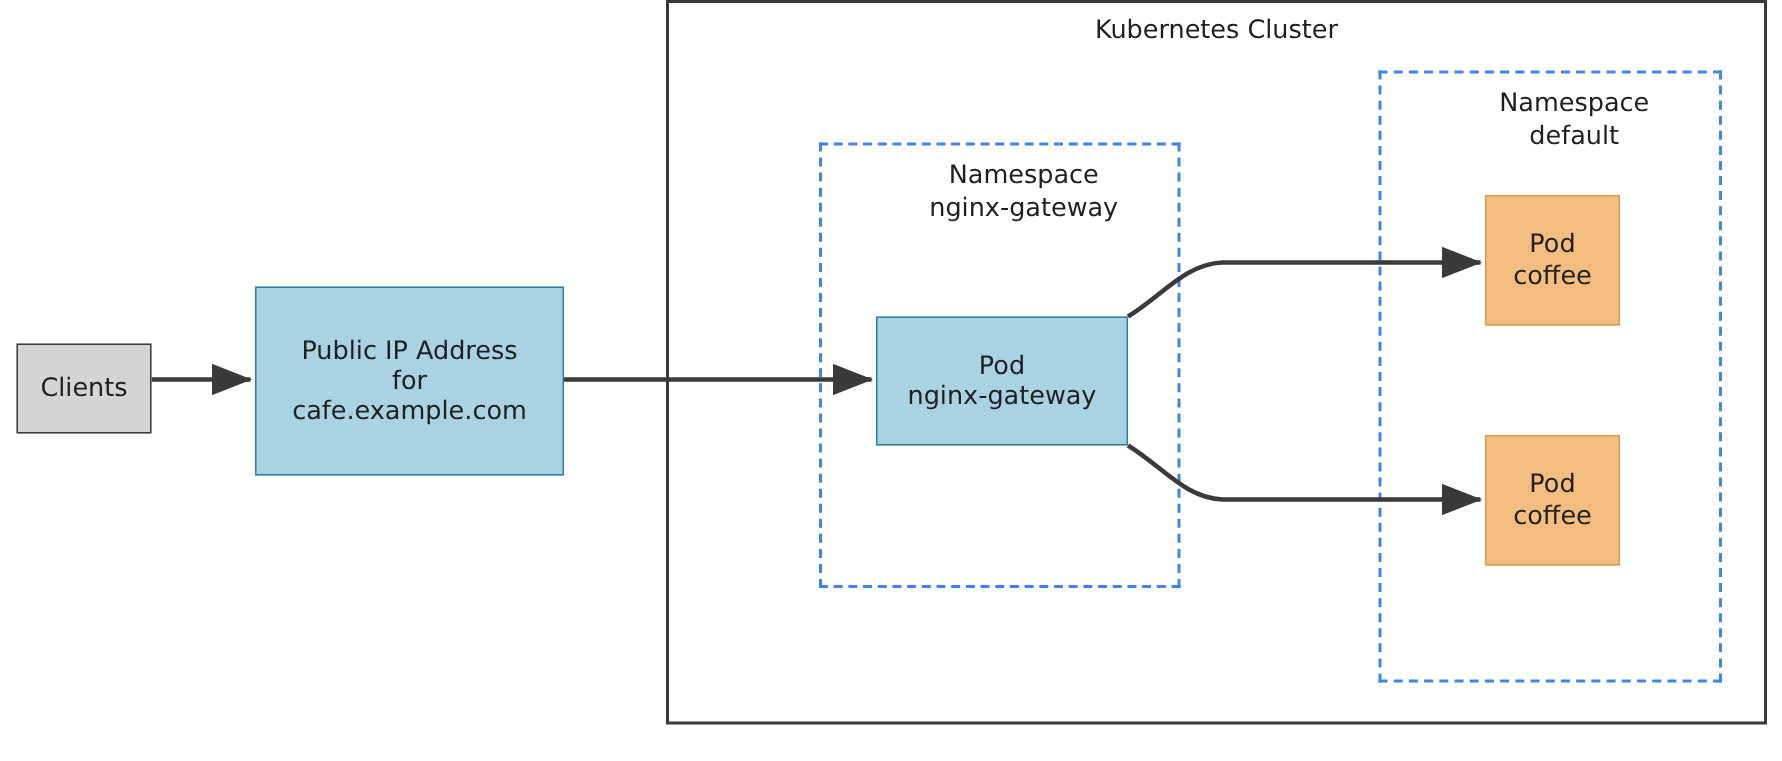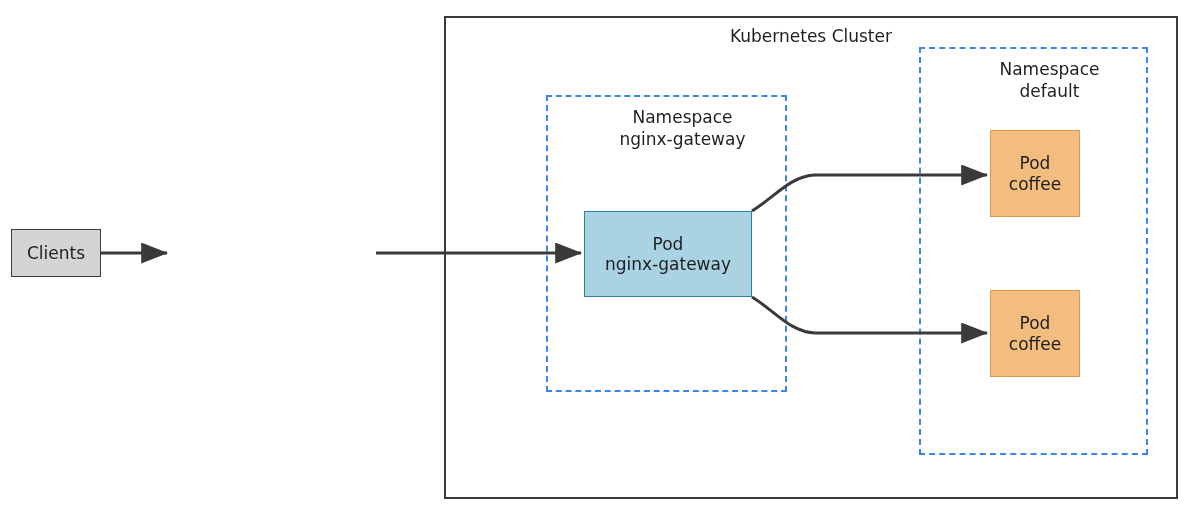--- a/index.html
+++ b/index.html
@@ -85,21 +85,21 @@
     height: 507px;
     pointer-events: none;
     overflow: visible;
   }
 </style>
 </head>
 <body>
 
 <div id="canvas" style="width: 1188px; height: 507px; background: rgb(255, 255, 255);">
 
-  <div class="box cluster-box" id="cluster" style="left: 444px; top: 16px; width: 734px; height: 483px; border-color: rgb(58, 58, 58);">
+  <div class="box cluster-box" id="cluster" style="left: 444px; top: 0; width: 734px; height: 483px; border-color: rgb(58, 58, 58);">
     <div class="cluster-title">Kubernetes Cluster</div>
   </div>
 
   <div class="box ns-box" id="ns0" style="left: 546px; top: 95px; width: 241px; height: 297px; border-color: rgb(61, 133, 232);">
     <div class="ns-title">Namespace
 nginx-gateway</div>
   </div>
 
   <div class="box ns-box" id="ns1" style="left: 919px; top: 47px; width: 229px; height: 408px; border-color: rgb(61, 133, 232);">
     <div class="ns-title">Namespace
@@ -115,22 +115,25 @@
 
     <line x1="101" y1="253" x2="167" y2="253" stroke="#3a3a3a" stroke-width="3" marker-end="url(#arrowhead)"></line>
 
     <line x1="376" y1="253" x2="581" y2="253" stroke="#3a3a3a" stroke-width="3" marker-end="url(#arrowhead)"></line>
 
     <path d="M 752 211 C 775 197, 790 176, 815 175 L 987 175" fill="none" stroke="#3a3a3a" stroke-width="3" marker-end="url(#arrowhead)"></path>
 
     <path d="M 752 297 C 775 311, 790 332, 815 333 L 987 333" fill="none" stroke="#3a3a3a" stroke-width="3" marker-end="url(#arrowhead)"></path>
   </svg>
 
-  <div class="box node-grey" id="node0" style="left: 11px; top: 229px; width: 90px; height: 48px; background: rgb(212, 212, 212); border-color: rgb(58, 58, 58);">Clients</div>
+  <div class="box node-grey" id="node0" style="left: 11px; top: 229px; width: 90px; height: 60px; background: rgb(212, 212, 212); border-color: rgb(58, 58, 58);">Clients</div>
 
+  <div class="box node-blue" id="node1" style="left: 170px; top: 191px; width: 206px; height: 126px; background: rgb(169, 210, 227); border-color: rgb(43, 127, 163);">Public IP Address
+for
+cafe.example.com</div>
 
   <div class="box node-blue" id="node2" style="left: 584px; top: 211px; width: 168px; height: 86px; background: rgb(169, 210, 227); border-color: rgb(43, 127, 163);">Pod
 nginx-gateway</div>
 
   <div class="box node-orange" id="node3" style="left: 990px; top: 130px; width: 90px; height: 87px; background: rgb(242, 189, 126); border-color: rgb(215, 155, 74);">Pod
 coffee</div>
 
   <div class="box node-orange" id="node4" style="left: 990px; top: 290px; width: 90px; height: 87px; background: rgb(242, 189, 126); border-color: rgb(215, 155, 74);">Pod
 coffee</div>
 

